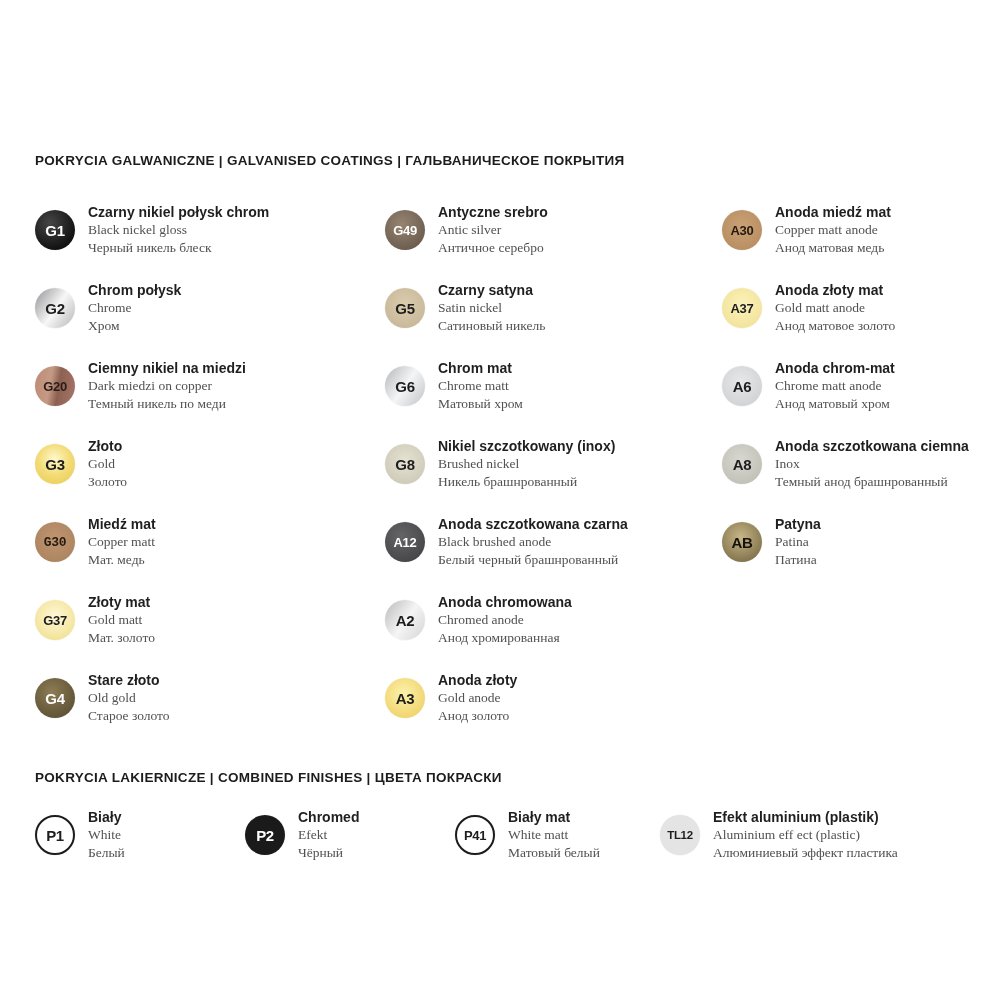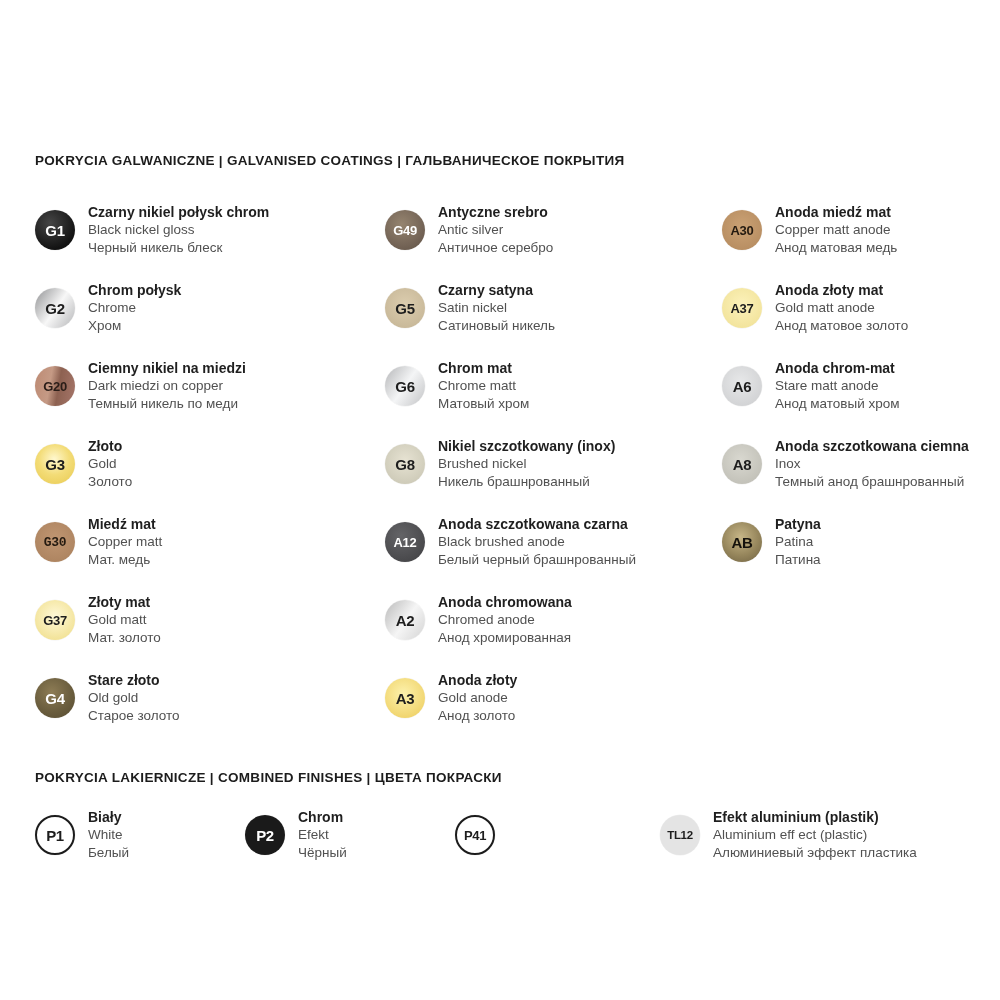--- a/index.html
+++ b/index.html
@@ -51,21 +51,21 @@
     border-radius:50%;
     flex:0 0 40px;
     display:flex;align-items:center;justify-content:center;
     font-weight:bold;
     margin-right:13px;
     letter-spacing:-.3px;
     box-shadow:0 0 0 .5px rgba(0,0,0,.06);
   }
   .labels{display:flex;flex-direction:column;white-space:nowrap;}
   .labels .l1{font-size:14px;font-weight:bold;color:var(--c-name);line-height:18px;}
-  .labels .l2,.labels .l3{font-size:13.5px;color:var(--c-trans);line-height:18px;}
+  .labels .l2,.labels .l3{font-size:13.5px;color:var(--c-trans);line-height:18px;font-family:Liberation Serif, serif;}
   .section-lacq{margin-top:21px;}
   .section-lacq .section-title{margin-bottom:22px;}
 </style>
 </head>
 <body>
 
 <div class="page">
 
   <section>
     <h2 class="section-title">POKRYCIA GALWANICZNE | GALVANISED COATINGS | ГАЛЬВАНИЧЕСКОЕ ПОКРЫТИЯ</h2>
@@ -200,21 +200,21 @@
             <div class="labels">
               <div class="l1">Anoda złoty mat</div>
               <div class="l2">Gold matt anode</div>
               <div class="l3">Анод матовое золото</div>
             </div>
           </div>
           <div class="item">
             <div class="swatch" style="background: radial-gradient(circle at 46% 40%, rgb(231, 232, 233) 0%, rgb(203, 204, 206) 100%); color: rgb(29, 29, 29); font-size: 15px;">A6</div>
             <div class="labels">
               <div class="l1">Anoda chrom-mat</div>
-              <div class="l2">Stare matt anode</div>
+              <div class="l2">Chrome matt anode</div>
               <div class="l3">Анод матовый хром</div>
             </div>
           </div>
           <div class="item">
             <div class="swatch" style="background: radial-gradient(circle at 46% 40%, rgb(217, 216, 208) 0%, rgb(187, 186, 177) 100%); color: rgb(29, 29, 29); font-size: 15px;">A8</div>
             <div class="labels">
               <div class="l1">Anoda szczotkowana ciemna</div>
               <div class="l2">Inox</div>
               <div class="l3">Темный анод брашнрованный</div>
             </div>
@@ -241,29 +241,34 @@
               <div class="l1">Biały</div>
               <div class="l2">White</div>
               <div class="l3">Белый</div>
             </div>
           </div>
         </div>
         <div class="column">
           <div class="item">
             <div class="swatch" style="background: rgb(26, 26, 26); color: rgb(255, 255, 255); font-size: 15px;">P2</div>
             <div class="labels">
-              <div class="l1">Chrom</div>
+              <div class="l1">Chromed</div>
               <div class="l2">Efekt</div>
               <div class="l3">Чёрный</div>
             </div>
           </div>
         </div>
         <div class="column">
           <div class="item">
             <div class="swatch" style="background: rgb(255, 255, 255); color: rgb(29, 29, 29); border: 2px solid rgb(28, 28, 28); font-size: 13px;">P41</div>
+            <div class="labels">
+              <div class="l1">Biały mat</div>
+              <div class="l2">White matt</div>
+              <div class="l3">Матовый белый</div>
+            </div>
           </div>
         </div>
         <div class="column">
           <div class="item">
             <div class="swatch" style="background: rgb(228, 228, 228); color: rgb(29, 29, 29); font-size: 11.5px;">TL12</div>
             <div class="labels">
               <div class="l1">Efekt aluminium (plastik)</div>
               <div class="l2">Aluminium eff ect (plastic)</div>
               <div class="l3">Алюминиевый эффект пластика</div>
             </div>

